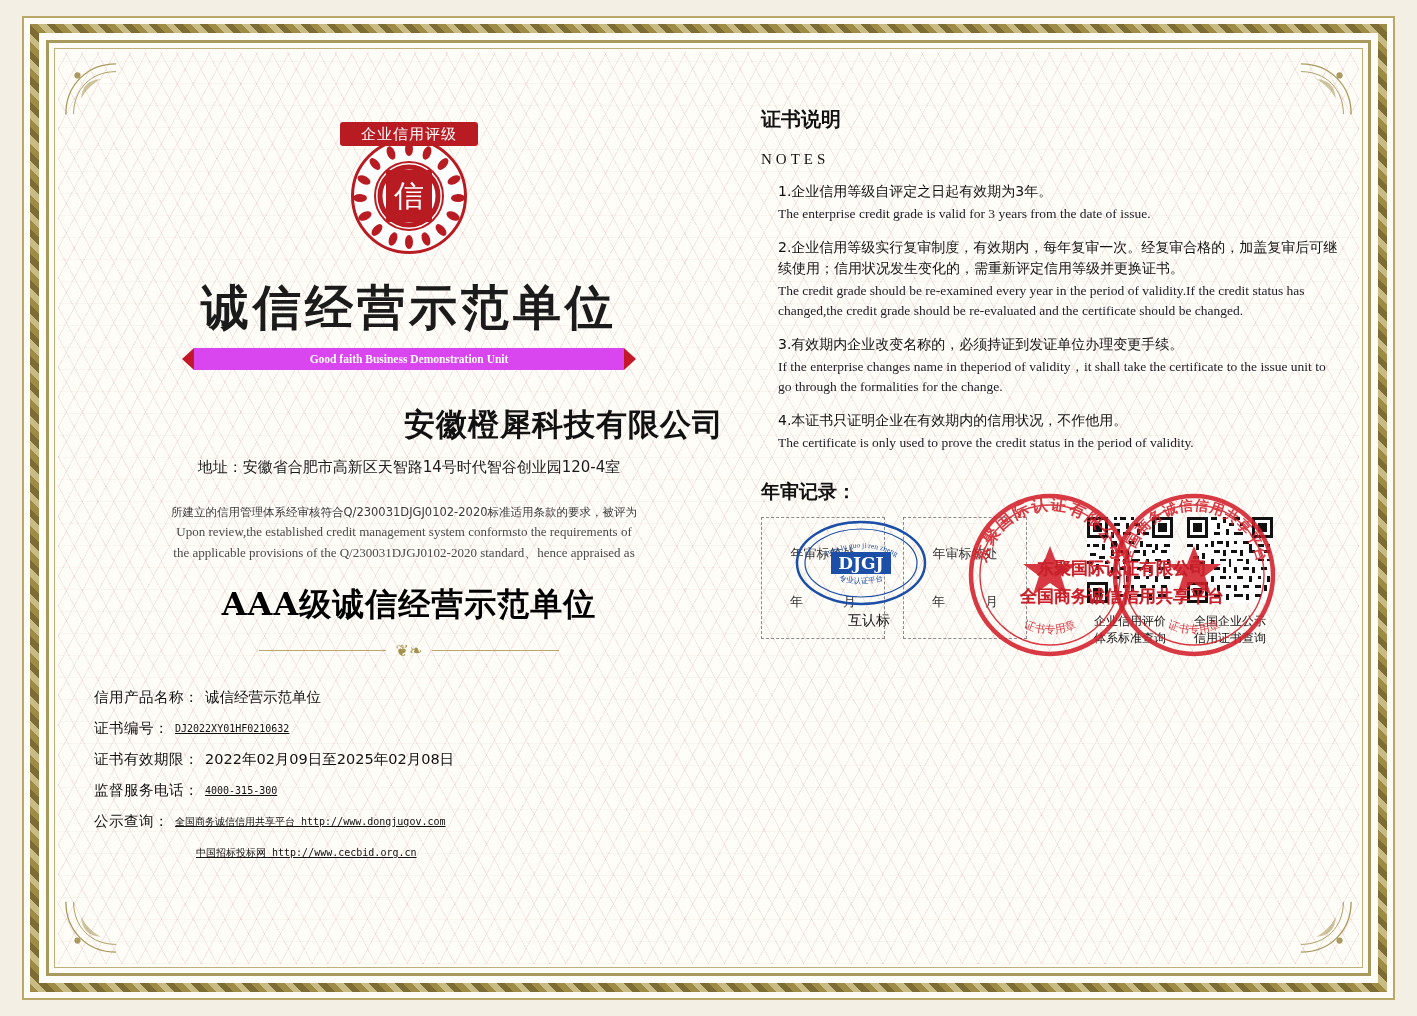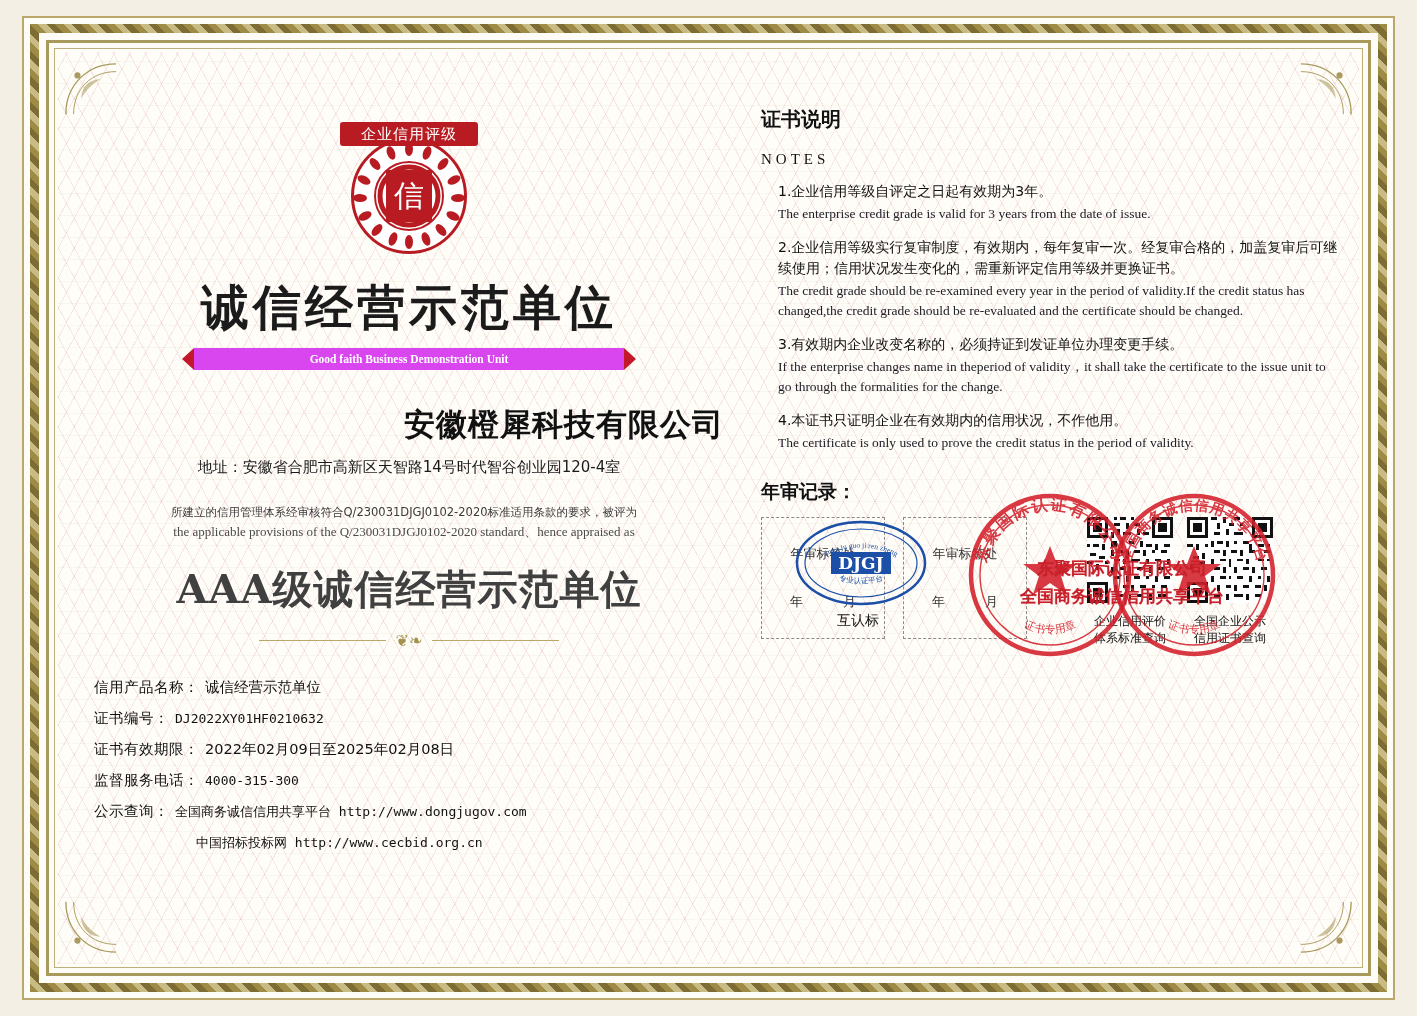--- a/index.html
+++ b/index.html
@@ -148,22 +148,22 @@
   }
   .appraise .en {
     font-family: "Liberation Serif", serif;
     font-size: 13px; line-height: 21px; color: #4a4a4a;
   }
 
   .grade {
     margin-top: 20px; text-align: center;
     font-family: "DejaVu Serif", serif;
     font-weight: bold;
-    font-size: 40px;
-    color: #404040;
+    font-size: 32px;
+    color: #000000;
     letter-spacing: 1px;
   }
   .flourish {
     margin: 14px auto 0; width: 300px;
     display: flex; align-items: center; justify-content: center;
     color: #a3924f;
   }
   .flourish .ln { flex: 1; height: 1px; background: #b9a86a; }
   .flourish .gl { padding: 0 10px; font-size: 16px; }
 
@@ -171,21 +171,21 @@
   .details {
     margin: 22px 0 0 0;
     font-family: "DejaVu Sans", sans-serif;
     font-size: 14.5px;
     color: #111;
     line-height: 31px;
   }
   .details .row { display: flex; }
   .details .lbl { white-space: nowrap; letter-spacing: .5px; }
   .details .val { margin-left: 6px; }
-  .details .mono { font-family: "DejaVu Sans Mono", monospace; font-size: 13px; }
+  .details .mono { font-family: "DejaVu Sans Mono", monospace; font-size: 10px; text-decoration: underline; }
   .details .row.indent { padding-left: 96px; }
 
   
   .notes-title {
     font-family: "DejaVu Serif", serif;
     font-weight: bold; font-size: 20px; color: #111;
   }
   .notes-title-en {
     font-family: "Liberation Serif", serif;
     font-size: 15px; letter-spacing: 4px; color: #111;
@@ -227,21 +227,21 @@
     font-size: 12px; color: #111; line-height: 17px;
   }
 
   
   .seal-area { position: absolute; left: 22px; right: 0; top: 430px; height: 180px; }
   .blue-seal {
     position: absolute; left: 34px; top: 32px;
     width: 132px; height: 86px;
   }
   .blue-seal-cap {
-    position: absolute; left: 76px; top: 124px;
+    position: absolute; left: 87px; top: 124px;
     font-family: "DejaVu Sans", sans-serif;
     font-size: 14px; color: #111;
   }
   .red-seal { position: absolute; width: 166px; height: 166px; }
   .red-seal.s1 { left: 206px; top: 4px; }
   .red-seal.s2 { left: 350px; top: 4px; }
   .seal-text-overlay {
     position: absolute; left: 196px; top: 66px; width: 330px;
     text-align: center;
     font-family: "DejaVu Sans", sans-serif;
@@ -321,20 +321,21 @@
       </div>
 
       <div class="main-title">诚信经营示范单位</div>
       <div class="sub-ribbon">Good faith Business Demonstration Unit</div>
 
       <div class="company">安徽橙犀科技有限公司</div>
       <div class="address">地址：安徽省合肥市高新区天智路14号时代智谷创业园120-4室</div>
 
       <div class="appraise">
         <div class="cn">所建立的信用管理体系经审核符合Q/230031DJGJ0102-2020标准适用条款的要求，被评为</div>
+        <div class="en">Upon review,the established credit management system conformsto the requirements of</div>
         <div class="en">the applicable provisions of the  Q/230031DJGJ0102-2020 standard、hence appraised as</div>
       </div>
 
       <div class="grade">AAA级诚信经营示范单位</div>
 
       <div class="flourish">
         <span class="ln"></span>
         <span class="gl">❦❧</span>
         <span class="ln"></span>
       </div>

